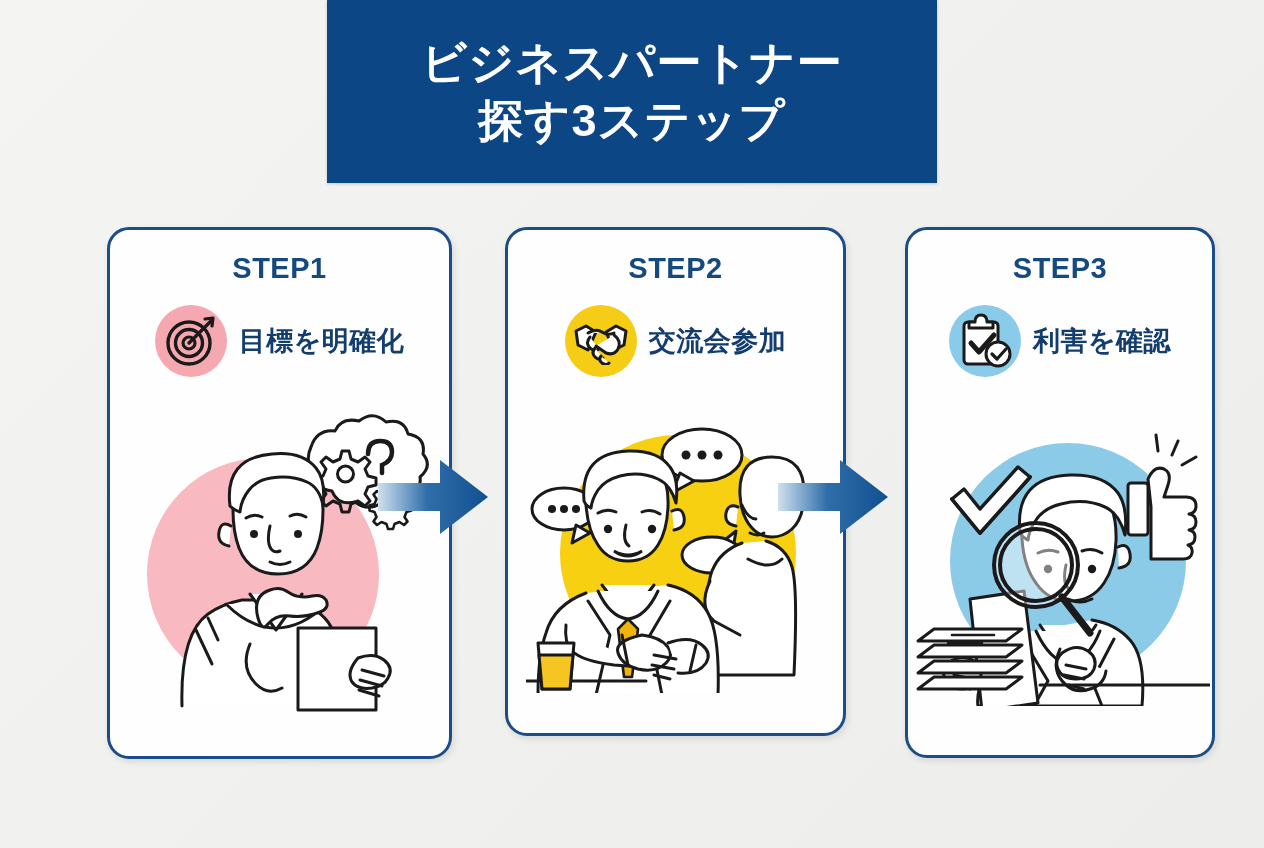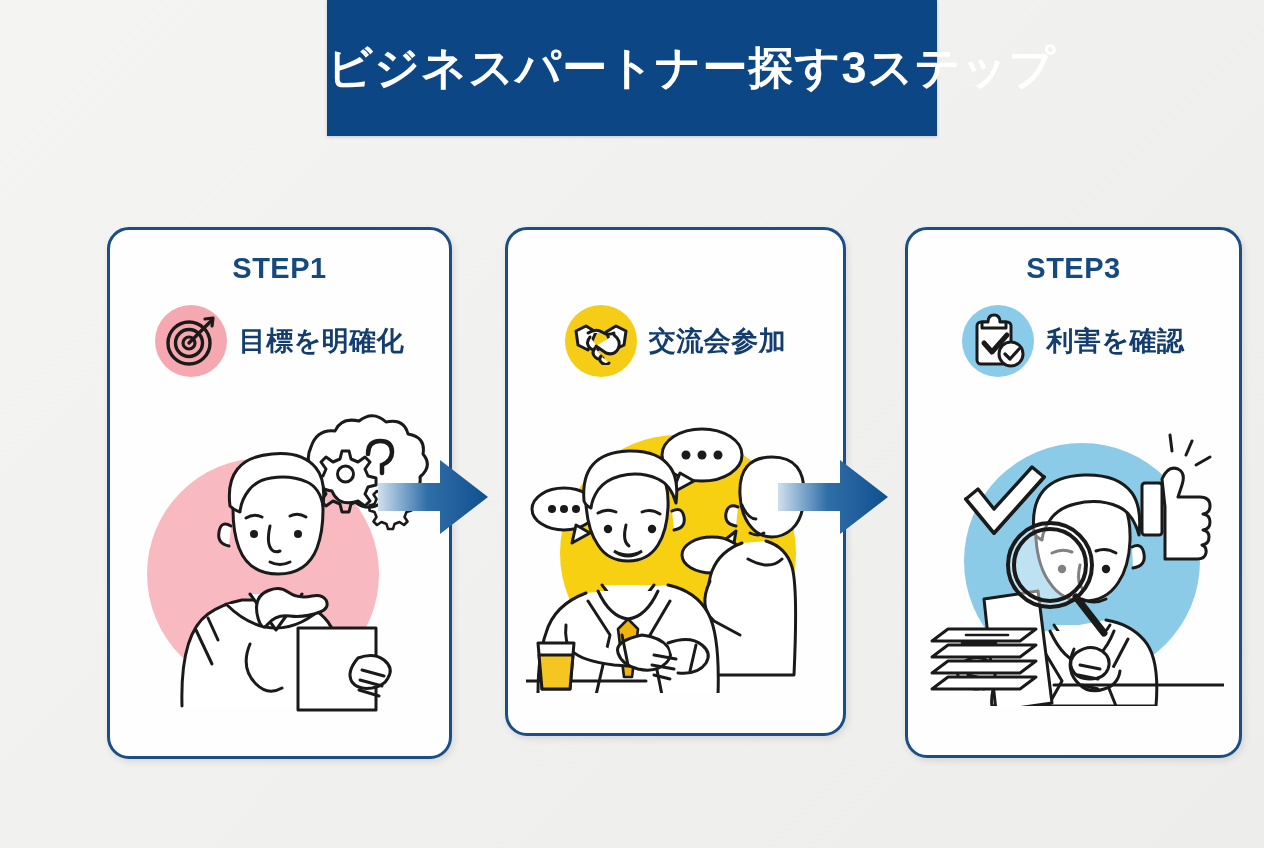--- a/index.html
+++ b/index.html
@@ -12,26 +12,26 @@
   #stage {
     position: relative;
     width: 1264px; height: 848px;
     background: linear-gradient(135deg, #f4f4f2 0%, #f0f0ee 55%, #ededeb 100%);
   }
 
   
   #title-banner {
     position: absolute;
     left: 327px; top: 0px;
-    width: 610px; height: 136px;
+    width: 610px; height: 183px;
     background: #0c4684;
     display: flex;
-    flex-direction: row;
+    flex-direction: column;
     align-items: center;
-    justify-content: flex-start;
+    justify-content: center;
     box-shadow: 0 1px 3px rgba(0,0,0,0.18);
   }
   .title-line {
     color: #ffffff;
     font-size: 45px;
     font-weight: bold;
     line-height: 1.28;
     letter-spacing: 1px;
     text-align: center;
     white-space: nowrap;
@@ -42,21 +42,21 @@
     position: absolute;
     background: #fefefe;
     border: 3px solid #1b4e87;
     border-radius: 22px;
     box-shadow: 2px 3px 7px rgba(0,0,0,0.10);
     overflow: hidden;
     margin-left: 43px;
   }
   #card-1 { left: 64px;  top: 227px; width: 345px; height: 532px; }
   #card-2 { left: 462px; top: 227px; width: 341px; height: 509px; }
-  #card-3 { left: 862px; top: 227px; width: 337px; height: 531px; }
+  #card-3 { left: 862px; top: 227px; width: 310px; height: 531px; }
 
   .step-label {
     position: absolute;
     left: 0; right: 0;
     top: 22px;
     text-align: center;
     color: #154a80;
     font-size: 29px;
     font-weight: bold;
     letter-spacing: 0.5px;
@@ -186,20 +186,21 @@
           <path d="M140 112 q-4 18 2 24 q3 3 8 1"></path>
           <path d="M140 148 q10 5 20 0"></path>
         </g>
         <circle cx="124" cy="120" r="4" fill="#1a1a1a"></circle>
         <circle cx="168" cy="120" r="4" fill="#1a1a1a"></circle>
       </svg>
     </div>
   </div>
 
   <div class="card" id="card-2">
+    <div class="step-label">STEP2</div>
 
     <div class="card-head">
       <div class="head-icon" style="background:#f5cc16">
         <svg width="58" height="48" viewBox="0 0 58 48">
           <g fill="#ffffff" stroke="#1a1a1a" stroke-width="3" stroke-linejoin="round" stroke-linecap="round">
             <path d="M4 14 l10-5 l10 6 l-8 18 l-10-5 z"></path>
             <path d="M54 14 l-10-5 l-10 6 l8 18 l10-5 z"></path>
             <path d="M16 16 q8-5 14-1 q6 4 12 1"></path>
             <path d="M18 20 q-5 6 0 11 q4 4 9 1"></path>
             <path d="M23 31 q-4 5 0 9 q4 4 8 1"></path>

